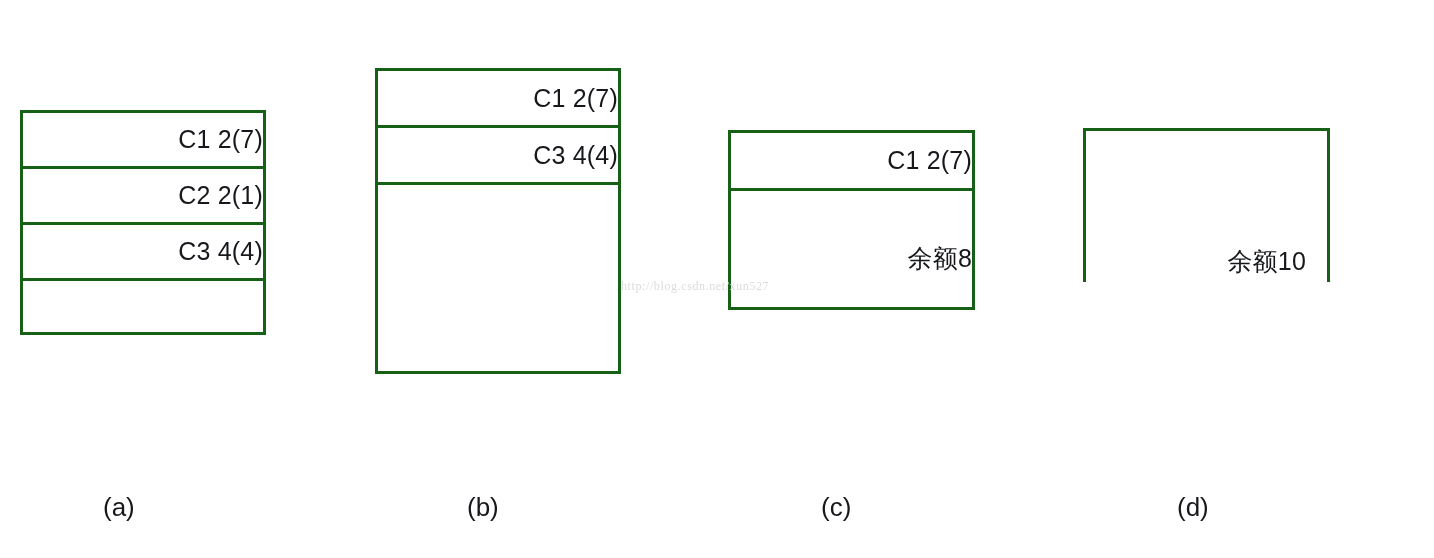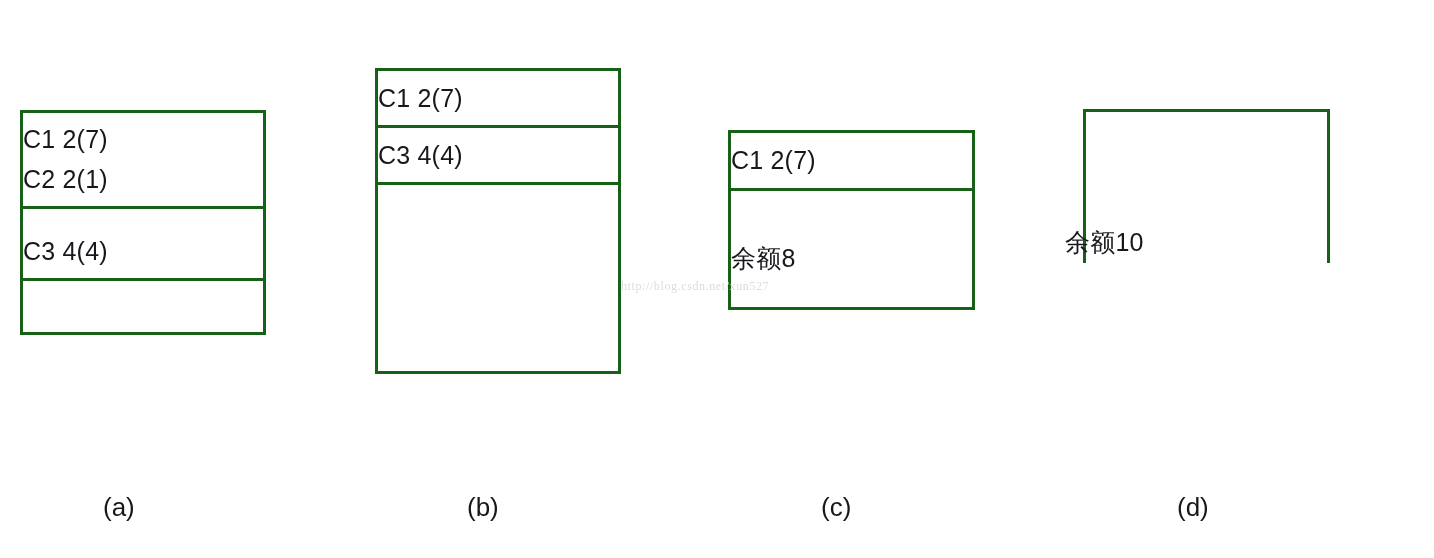--- a/index.html
+++ b/index.html
@@ -26,21 +26,21 @@
     background: #ffffff;
   }
   .cell {
     position: absolute;
     box-sizing: border-box;
     left: 0;
     width: 100%;
     background: #ffffff;
     display: flex;
     align-items: center;
-    justify-content: flex-start;
+    justify-content: flex-end;
   }
   .cell.divided {
     border-bottom: 3px solid #176117;
   }
   .cell-label {
     font-family: "Liberation Sans", sans-serif;
     font-size: 25px;
     color: #16181c;
     letter-spacing: 0.2px;
     white-space: nowrap;
@@ -80,21 +80,21 @@
 </style>
 </head>
 <body>
 
 <div id="canvas">
 
   <div class="block" style="left:20px; top:110px; width:246px; height:225px;">
     <div class="cell divided" style="top:0px; height:56px;">
       <span class="cell-label">C1 2(7)</span>
     </div>
-    <div class="cell divided" style="top:40px; height:56px;">
+    <div class="cell divided" style="top:56px; height:56px;">
       <span class="cell-label">C2 2(1)</span>
     </div>
     <div class="cell divided" style="top:112px; height:56px;">
       <span class="cell-label">C3 4(4)</span>
     </div>
   </div>
   <div class="caption" style="left:103px; top:494px;">(a)</div>
 
   <div class="block" style="left:375px; top:68px; width:246px; height:306px;">
     <div class="cell divided" style="top:0px; height:57px;">
@@ -109,21 +109,21 @@
   <div class="block" style="left:728px; top:130px; width:247px; height:180px;">
     <div class="cell divided" style="top:0px; height:58px;">
       <span class="cell-label">C1 2(7)</span>
     </div>
     <div class="cell align-low2" style="top:58px; height:116px;">
       <span class="cell-label">余额8</span>
     </div>
   </div>
   <div class="caption" style="left:821px; top:494px;">(c)</div>
 
-  <div class="block" style="left:1083px; top:109px; width:247px; height:154px;">
+  <div class="block" style="left:1083px; top:128px; width:247px; height:154px;">
     <div class="cell align-low" style="top:0px; height:188px;">
       <span class="cell-label shift-left">余额10</span>
     </div>
   </div>
   <div class="caption" style="left:1177px; top:494px;">(d)</div>
 
   <div class="watermark" style="left:593px; top:280px;">http://blog.csdn.net/xun527</div>
 
 </div>
 

